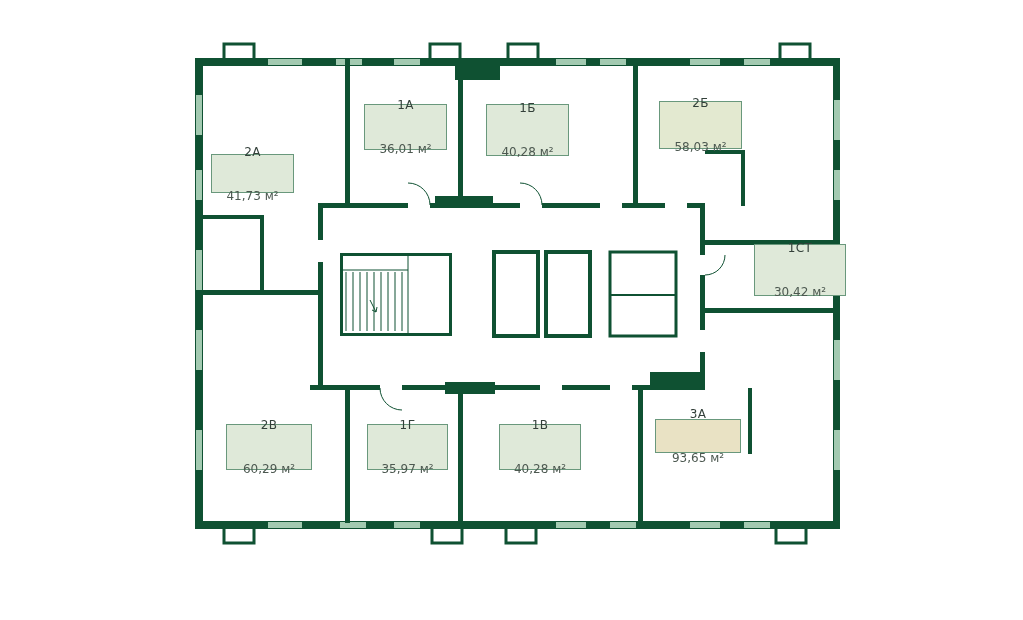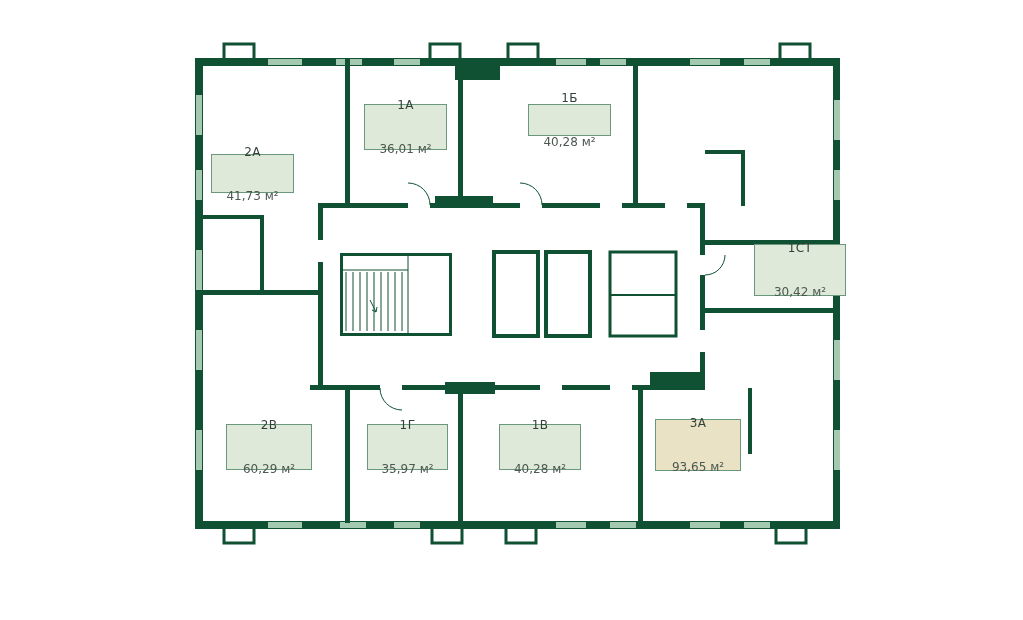--- a/index.html
+++ b/index.html
@@ -155,25 +155,29 @@
   <div class="apt" style="left:211px;top:154px;width:83px;height:39px">
     <div class="apt-id">2А</div>
     <div class="apt-area">41,73 м²</div>
   </div>
 
   <div class="apt" style="left:364px;top:104px;width:83px;height:46px">
     <div class="apt-id">1А</div>
     <div class="apt-area">36,01 м²</div>
   </div>
 
-  <div class="apt" style="left:528px;top:104px;width:83px;height:32px">
+  <div class="apt" style="left:486px;top:104px;width:83px;height:52px">
     <div class="apt-id">1Б</div>
     <div class="apt-area">40,28 м²</div>
   </div>
 
+  <div class="apt olive" style="left:659px;top:101px;width:83px;height:48px">
+    <div class="apt-id">2Б</div>
+    <div class="apt-area">58,03 м²</div>
+  </div>
 
   <div class="apt" style="left:754px;top:244px;width:92px;height:52px">
     <div class="apt-id">1СТ</div>
     <div class="apt-area">30,42 м²</div>
   </div>
 
   <div class="apt" style="left:226px;top:424px;width:86px;height:46px">
     <div class="apt-id">2В</div>
     <div class="apt-area">60,29 м²</div>
   </div>
@@ -181,18 +185,18 @@
   <div class="apt" style="left:367px;top:424px;width:81px;height:46px">
     <div class="apt-id">1Г</div>
     <div class="apt-area">35,97 м²</div>
   </div>
 
   <div class="apt" style="left:499px;top:424px;width:82px;height:46px">
     <div class="apt-id">1В</div>
     <div class="apt-area">40,28 м²</div>
   </div>
 
-  <div class="apt tan" style="left:655px;top:419px;width:86px;height:52px">
+  <div class="apt tan" style="left:655px;top:419px;width:86px;height:34px">
     <div class="apt-id">3А</div>
     <div class="apt-area">93,65 м²</div>
   </div>
 
 </div>
 
 </body></html>

